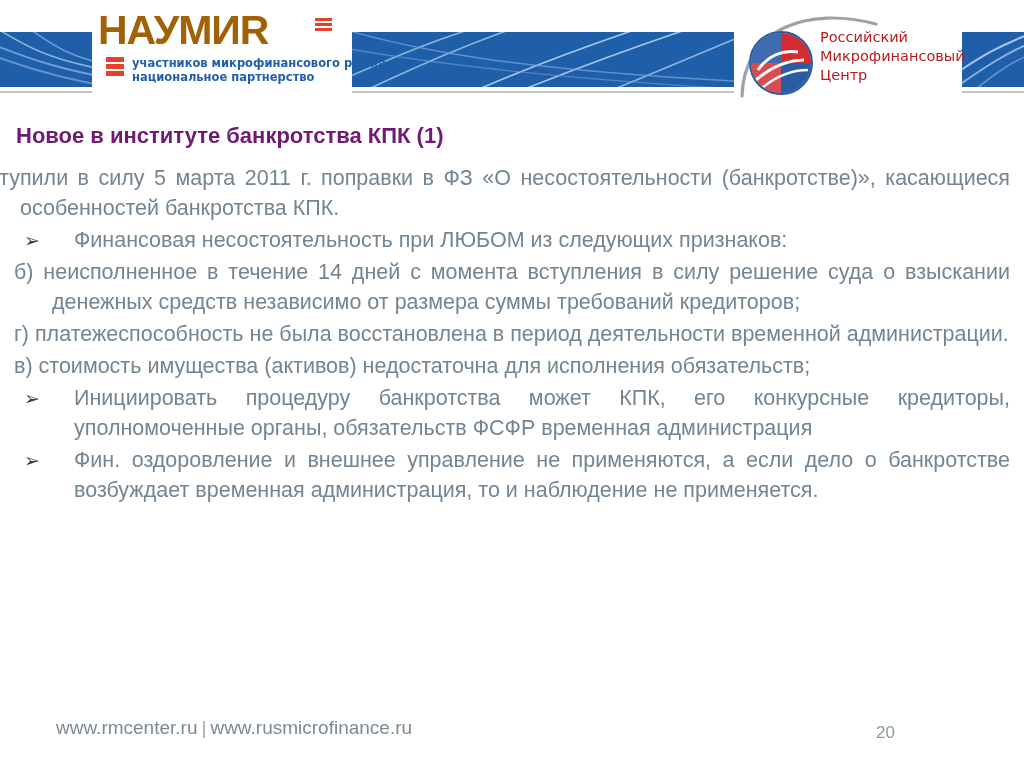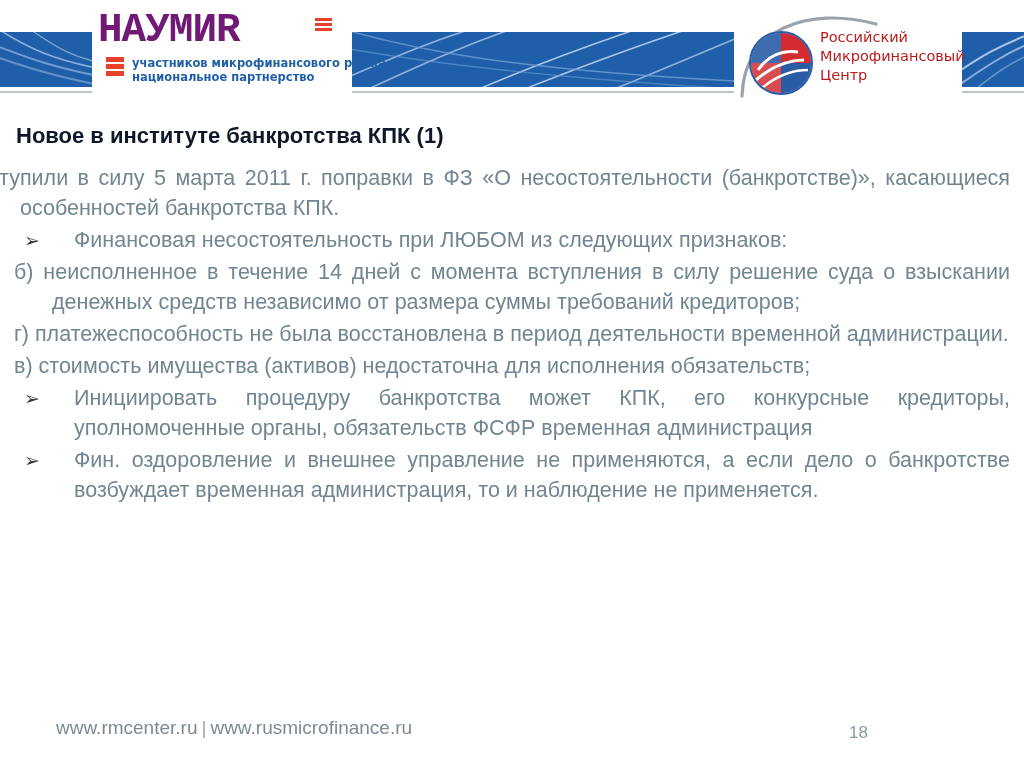--- a/index.html
+++ b/index.html
@@ -50,26 +50,26 @@
 
   
   .naumir-logo {
     position: absolute;
     left: 98px;
     top: 8px;
     width: 250px;
     height: 84px;
   }
   .naumir-word {
-    font-family: Liberation Mono, monospace;
+    font-family: Liberation Sans, sans-serif;
     font-weight: 700;
     font-size: 41px;
     line-height: 44px;
     letter-spacing: -1px;
-    color: #701a75;
+    color: #a16207;
     white-space: nowrap;
   }
   .naumir-barsmall {
     position: absolute;
     right: 16px;
     top: 10px;
     width: 17px;
     height: 13px;
   }
   .naumir-barsmall i {
@@ -136,21 +136,21 @@
     white-space: nowrap;
   }
 
   
   .slide-title {
     position: absolute;
     left: 16px;
     top: 106px;
     font-size: 22px;
     line-height: 30px;
-    color: #0f172a;
+    color: #701a75;
     white-space: nowrap;
   }
 
   
   .slide-body {
     position: absolute;
     left: 14px;
     top: 163px;
     width: 996px;
   }
@@ -191,20 +191,21 @@
   }
   .p-nojust { text-align: left; }
 
   
   .slide-footer {
     position: absolute;
     left: 0;
     bottom: 0;
     width: 912px;
     height: 68px;
+    padding-left: 27px;
   }
   .footer-links {
     position: absolute;
     left: 56px;
     top: 16px;
     font-size: 19px;
     line-height: 24px;
     color: #7C8A93;
     white-space: nowrap;
   }
@@ -329,14 +330,14 @@
   <p class="para p-bullet">
     <span class="bullet-mark">➢</span>
     <span>Фин. оздоровление и внешнее управление не применяются, а если дело о банкротстве возбуждает временная администрация, то и наблюдение не применяется.</span>
   </p>
 </div>
 
 <div class="slide-footer">
   <div class="footer-links">
     <span>www.rmcenter.ru</span><span class="sep">|</span><span>www.rusmicrofinance.ru</span>
   </div>
-  <div class="footer-pageno">18</div>
+  <div class="footer-pageno">20</div>
 </div>
 
 </body></html>

